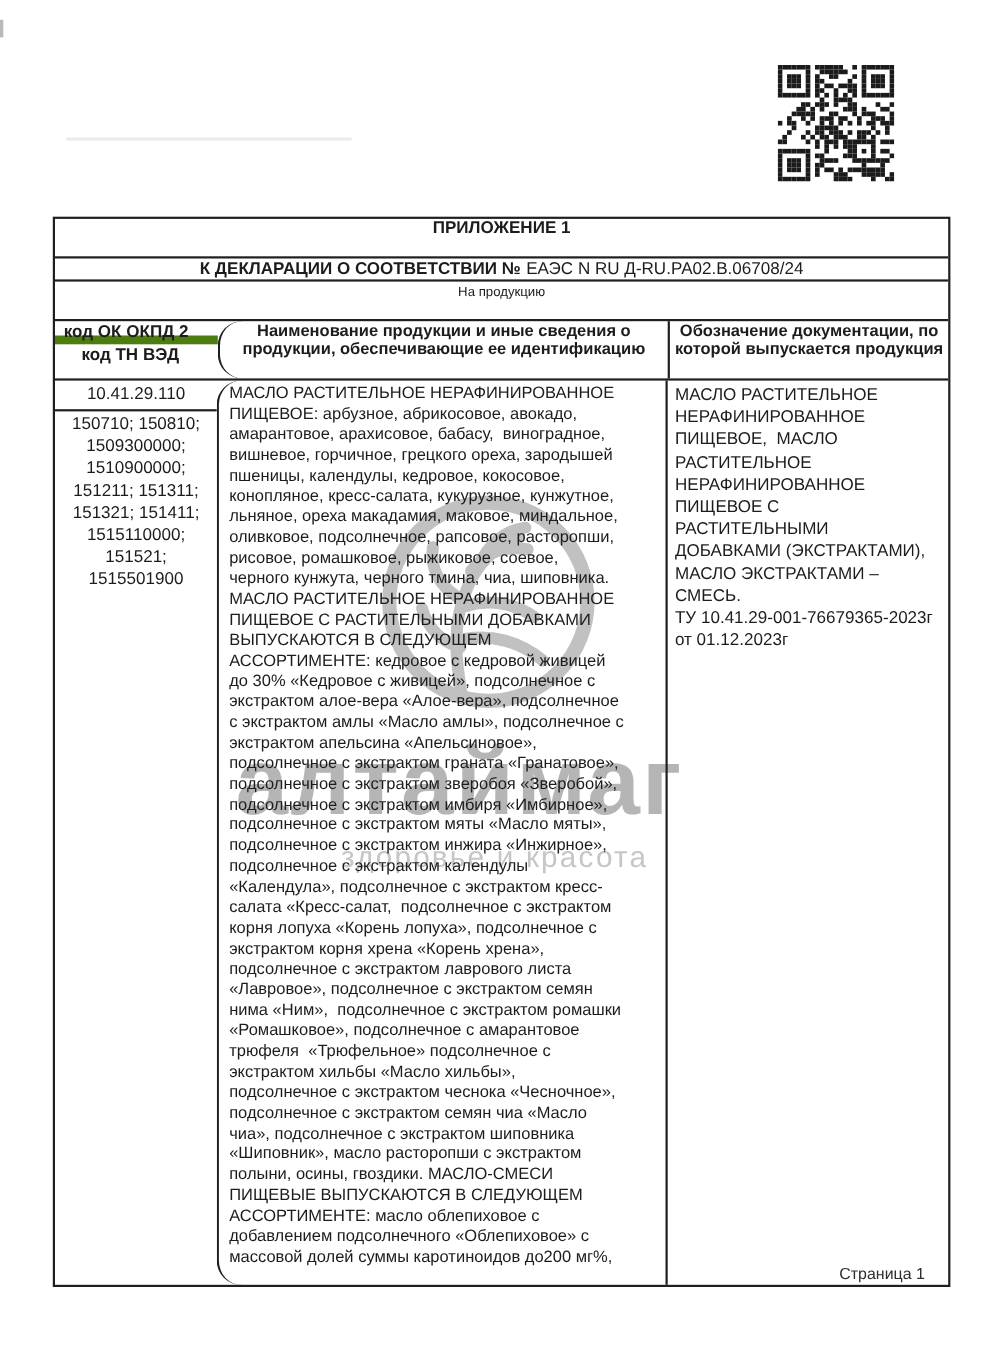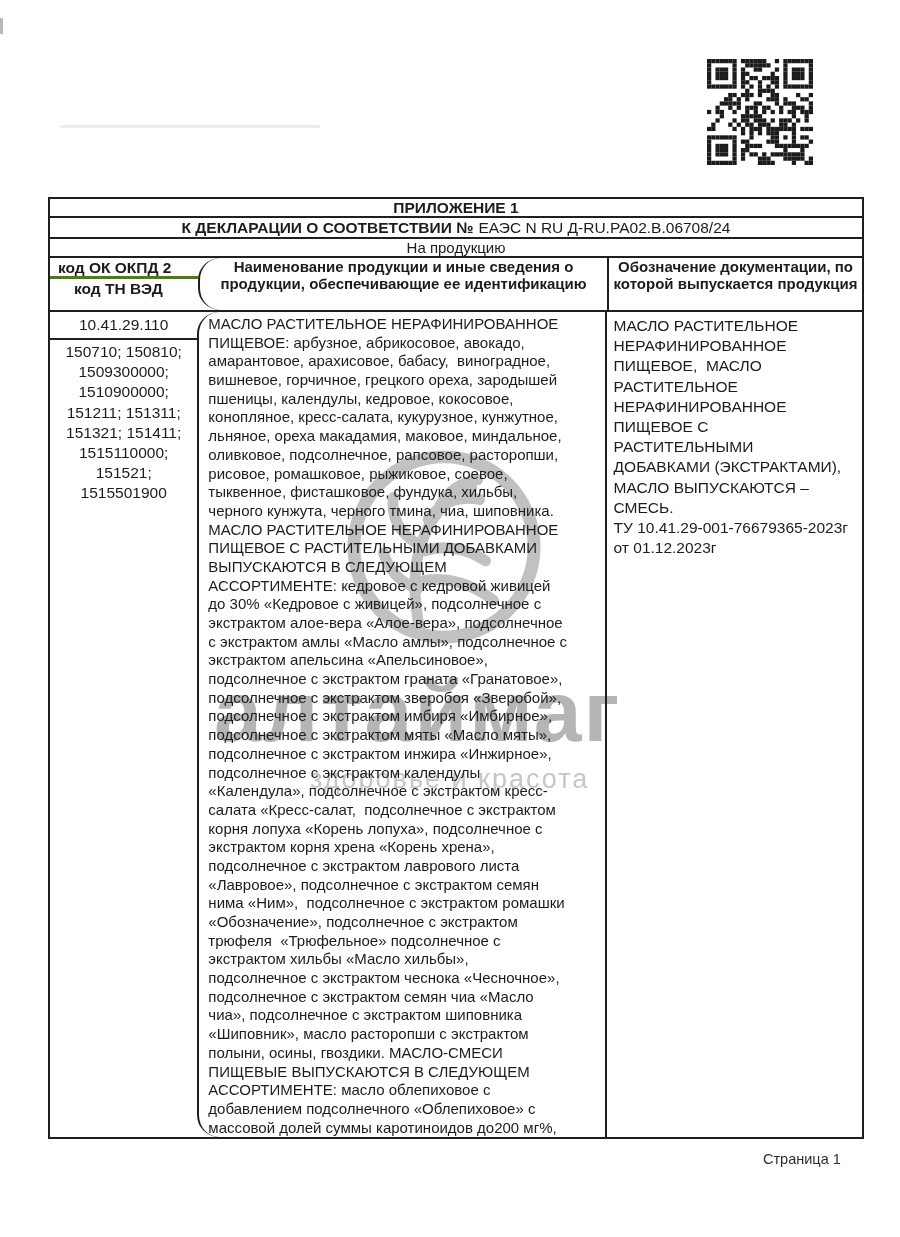--- a/index.html
+++ b/index.html
@@ -29,42 +29,42 @@
     font-size:27px;font-weight:400;color:#c3c3c3;letter-spacing:2px;opacity:.95;
   }
 
   
   .doc-table{
     position:absolute;left:48px;top:197px;width:816px;z-index:2;
     border:2px solid #1f1f1f;box-sizing:border-box;background:transparent;
   }
   .t-row{box-sizing:border-box;}
   .row-title{
-    height:19px;border-bottom:2px solid #1f1f1f;text-align:center;
+    height:36px;border-bottom:2px solid #1f1f1f;text-align:center;
     font-size:15.5px;font-weight:700;line-height:18px;color:#1c1c1c;
   }
   .row-decl{
     height:21px;border-bottom:2px solid #1f1f1f;text-align:center;
     font-size:15.5px;line-height:20px;color:#1c1c1c;white-space:pre;
   }
   .row-decl .lbl{font-weight:700;}
   .row-decl .num{font-weight:400;margin-left:5px;}
   .row-sub{
-    height:19px;border-bottom:2px solid #1f1f1f;text-align:center;
-    font-size:15px;line-height:18px;color:#1c1c1c;
+    height:36px;border-bottom:2px solid #1f1f1f;text-align:center;
+    font-size:12px;line-height:18px;color:#1c1c1c;
   }
   .row-heads{display:flex;height:54px;border-bottom:2px solid #1f1f1f;}
   .row-body{display:flex;min-height:822px;}
 
   .c1{width:148px;box-sizing:border-box;}
   .c2{width:409px;box-sizing:border-box;border-left:2px solid #1f1f1f;border-radius:22px;}
   .c3{flex:1;box-sizing:border-box;border-left:2px solid #1f1f1f;}
 
   .c1-head .sub1{
-    height:21px;border-bottom:3px solid #4d7c0f;box-sizing:border-box;
+    height:21px;border-bottom:8px solid #4d7c0f;box-sizing:border-box;
     font-size:15.5px;font-weight:700;line-height:20px;padding-left:8px;color:#1c1c1c;
   }
   .c1-head .sub2{
     font-size:15.5px;font-weight:700;line-height:19px;padding-left:24px;color:#1c1c1c;
   }
   .c2-head,.c3-head{
     font-size:15px;font-weight:700;line-height:16.5px;text-align:center;
     padding-top:1px;color:#1c1c1c;
   }
   .c2-head{padding-left:10px;padding-right:10px;}
@@ -467,21 +467,20 @@
       <div class="c2 prod-cell">
           <div class="line">МАСЛО РАСТИТЕЛЬНОЕ НЕРАФИНИРОВАННОЕ</div>
           <div class="line">ПИЩЕВОЕ: арбузное, абрикосовое, авокадо,</div>
           <div class="line">амарантовое, арахисовое, бабасу,  виноградное,</div>
           <div class="line">вишневое, горчичное, грецкого ореха, зародышей</div>
           <div class="line">пшеницы, календулы, кедровое, кокосовое,</div>
           <div class="line">конопляное, кресс-салата, кукурузное, кунжутное,</div>
           <div class="line">льняное, ореха макадамия, маковое, миндальное,</div>
           <div class="line">оливковое, подсолнечное, рапсовое, расторопши,</div>
           <div class="line">рисовое, ромашковое, рыжиковое, соевое,</div>
-          <div class="line">тыквенное, фисташковое, фундука, хильбы,</div>
           <div class="line">черного кунжута, черного тмина, чиа, шиповника.</div>
           <div class="line">МАСЛО РАСТИТЕЛЬНОЕ НЕРАФИНИРОВАННОЕ</div>
           <div class="line">ПИЩЕВОЕ С РАСТИТЕЛЬНЫМИ ДОБАВКАМИ</div>
           <div class="line">ВЫПУСКАЮТСЯ В СЛЕДУЮЩЕМ</div>
           <div class="line">АССОРТИМЕНТЕ: кедровое с кедровой живицей</div>
           <div class="line">до 30% «Кедровое с живицей», подсолнечное с</div>
           <div class="line">экстрактом алое-вера «Алое-вера», подсолнечное</div>
           <div class="line">с экстрактом амлы «Масло амлы», подсолнечное с</div>
           <div class="line">экстрактом апельсина «Апельсиновое»,</div>
           <div class="line">подсолнечное с экстрактом граната «Гранатовое»,</div>
@@ -490,21 +489,21 @@
           <div class="line">подсолнечное с экстрактом мяты «Масло мяты»,</div>
           <div class="line">подсолнечное с экстрактом инжира «Инжирное»,</div>
           <div class="line">подсолнечное с экстрактом календулы</div>
           <div class="line">«Календула», подсолнечное с экстрактом кресс-</div>
           <div class="line">салата «Кресс-салат,  подсолнечное с экстрактом</div>
           <div class="line">корня лопуха «Корень лопуха», подсолнечное с</div>
           <div class="line">экстрактом корня хрена «Корень хрена»,</div>
           <div class="line">подсолнечное с экстрактом лаврового листа</div>
           <div class="line">«Лавровое», подсолнечное с экстрактом семян</div>
           <div class="line">нима «Ним»,  подсолнечное с экстрактом ромашки</div>
-          <div class="line">«Обозначение», подсолнечное с экстрактом</div>
+          <div class="line">«Ромашковое», подсолнечное с амарантовое</div>
           <div class="line">трюфеля  «Трюфельное» подсолнечное с</div>
           <div class="line">экстрактом хильбы «Масло хильбы»,</div>
           <div class="line">подсолнечное с экстрактом чеснока «Чесночное»,</div>
           <div class="line">подсолнечное с экстрактом семян чиа «Масло</div>
           <div class="line">чиа», подсолнечное с экстрактом шиповника</div>
           <div class="line">«Шиповник», масло расторопши с экстрактом</div>
           <div class="line">полыни, осины, гвоздики. МАСЛО-СМЕСИ</div>
           <div class="line">ПИЩЕВЫЕ ВЫПУСКАЮТСЯ В СЛЕДУЮЩЕМ</div>
           <div class="line">АССОРТИМЕНТЕ: масло облепиховое с</div>
           <div class="line">добавлением подсолнечного «Облепиховое» с</div>
@@ -512,21 +511,21 @@
         </div>
       <div class="c3 docs-cell">
           <div class="line">МАСЛО РАСТИТЕЛЬНОЕ</div>
           <div class="line">НЕРАФИНИРОВАННОЕ</div>
           <div class="line">ПИЩЕВОЕ,  МАСЛО</div>
           <div class="line">РАСТИТЕЛЬНОЕ</div>
           <div class="line">НЕРАФИНИРОВАННОЕ</div>
           <div class="line">ПИЩЕВОЕ С</div>
           <div class="line">РАСТИТЕЛЬНЫМИ</div>
           <div class="line">ДОБАВКАМИ (ЭКСТРАКТАМИ),</div>
-          <div class="line">МАСЛО ВЫПУСКАЮТСЯ –</div>
+          <div class="line">МАСЛО ЭКСТРАКТАМИ –</div>
           <div class="line">СМЕСЬ.</div>
           <div class="line">ТУ 10.41.29-001-76679365-2023г</div>
           <div class="line">от 01.12.2023г</div>
         </div>
     </div>
 
   </div>
 
   <div class="footer">Страница 1</div>
 

